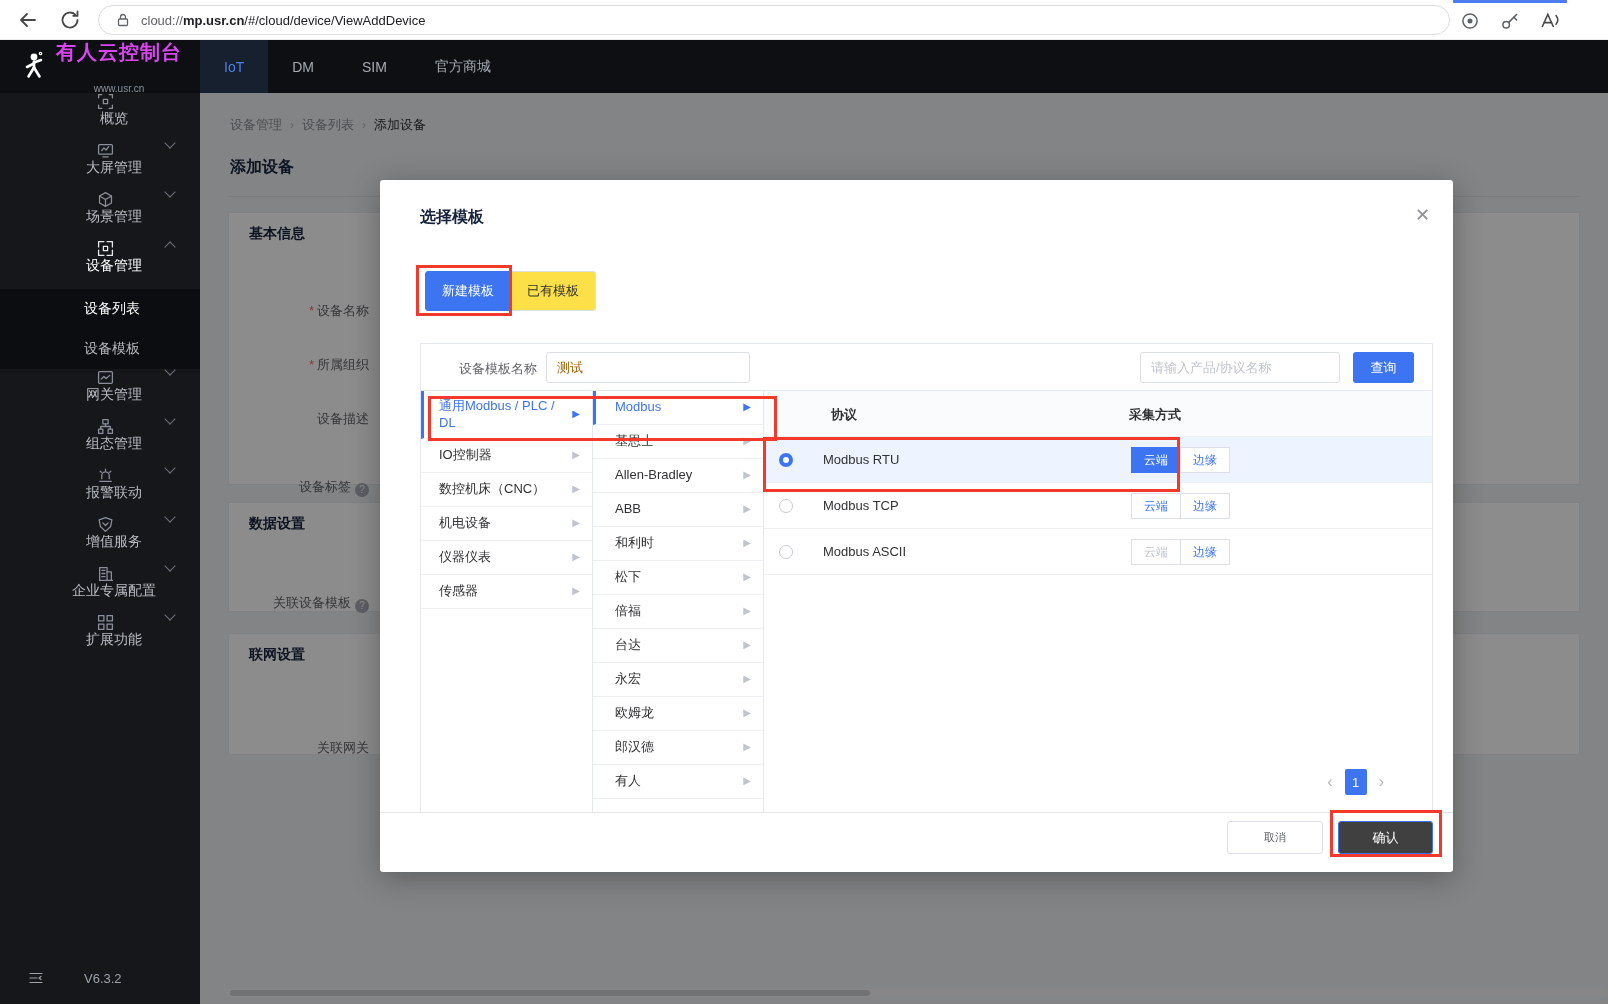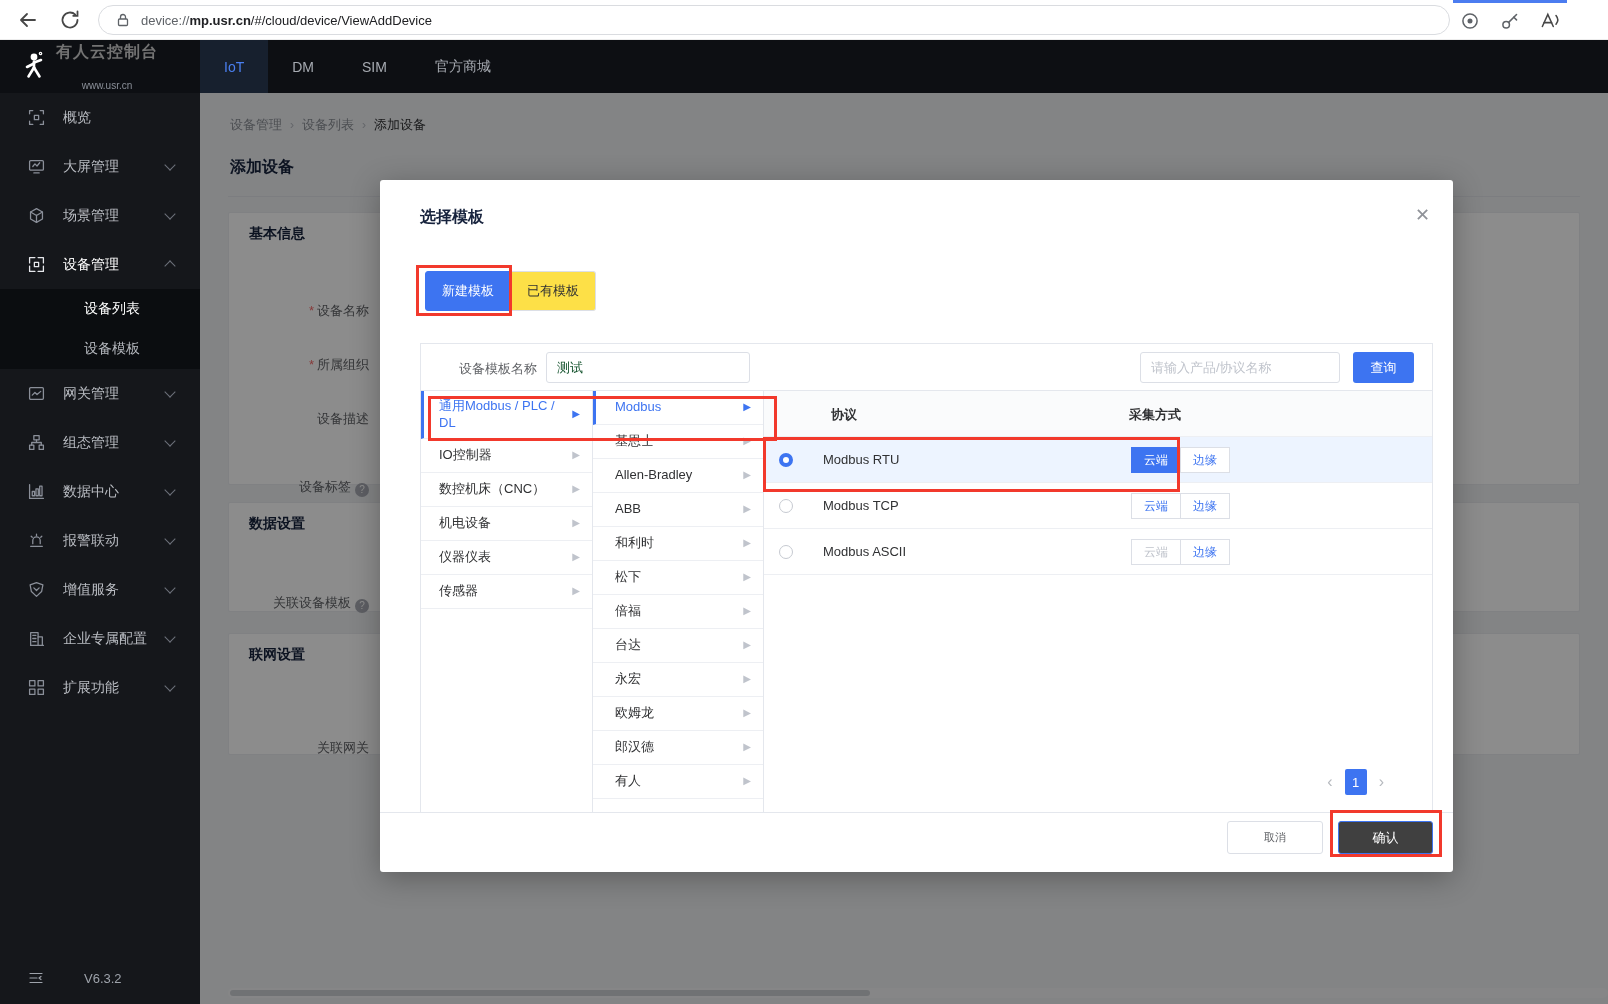--- a/index.html
+++ b/index.html
@@ -15,32 +15,32 @@
   .url-text{margin-left:10px;font-size:13px;color:#202124;white-space:nowrap;}
   .url-text .scheme{color:#5f6368;}
   .url-text .domain{font-weight:bold;color:#202124;}
   .tab-accent{position:absolute;left:1453px;top:0;width:114px;height:3px;background:#4b7cf0;}
 
   
   .app-header{position:absolute;left:0;top:40px;width:1608px;height:53px;background:#0d0f13;display:flex;align-items:stretch;}
   .logo-wrap{width:200px;display:flex;align-items:center;}
   .logo-man{margin-left:18px;width:32px;height:34px;color:#fff;}
   .logo-txt{margin-left:6px;display:flex;flex-direction:column;align-items:center;}
-  .logo-title{font-size:16px;font-weight:bold;color:#737373;letter-spacing:1px;}
+  .logo-title{font-size:20px;font-weight:bold;color:#d946ef;letter-spacing:1px;}
   .logo-sub{font-size:10px;color:#8b9099;margin-top:17px;}
   .top-nav{display:flex;align-items:stretch;}
   .top-nav .nav-item{padding:0 24px;display:flex;align-items:center;font-size:14px;color:#a6aab1;cursor:pointer;}
   .top-nav .nav-item.active{background:#17202e;color:#4a7ff0;}
   .header-right{position:absolute;left:1445px;top:40px;height:53px;display:flex;align-items:center;gap:26px;color:#c3c6cc;font-size:13px;white-space:nowrap;}
   .hr-item{display:flex;align-items:center;gap:6px;cursor:pointer;}
   .hr-item svg{width:16px;height:16px;}
 
   
   .sidebar{position:absolute;left:0;top:93px;width:200px;height:911px;background:#15171b;}
-  .side-item{height:49px;display:flex;align-items:center;padding-left:28px;color:#b9bcc2;font-size:14px;cursor:pointer;position:relative;}
+  .side-item{height:49px;display:flex;align-items:center;padding-left:28px;color:#b9bcc2;font-size:14px;cursor:pointer;position:relative;flex-direction:column;}
   .side-item .s-ico{width:17px;height:17px;margin-right:18px;color:#8a8f99;flex:0 0 auto;}
   .side-item.active{color:#ffffff;}
   .side-item.active .s-ico{color:#e6e8ec;}
   .chev{position:absolute;right:26px;width:8px;height:8px;border-right:1.5px solid #6d727b;border-bottom:1.5px solid #6d727b;}
   .chev.down{transform:rotate(45deg);margin-top:-3px;}
   .chev.up{transform:rotate(-135deg);margin-top:3px;}
   .submenu{background:#0b0d10;}
   .sub-item{height:40px;display:flex;align-items:center;padding-left:84px;font-size:14px;color:#b4b7bd;cursor:pointer;}
   .sub-item.active{color:#ffffff;}
   .side-bottom{position:absolute;left:0;bottom:18px;width:200px;display:flex;align-items:center;color:#9ea3ab;font-size:13px;}
@@ -70,21 +70,21 @@
   .modal-close{position:absolute;left:1035px;top:24px;font-size:18px;color:#909399;cursor:pointer;}
   .tabs{position:absolute;left:45px;top:91px;display:flex;}
   .tab{height:40px;padding:0 16px;min-width:77px;display:flex;align-items:center;justify-content:center;font-size:13px;cursor:pointer;border:1px solid #dcdfe6;background:#fde047;color:#303133;}
   .tab.active{background:#3d74f1;border-color:#3d74f1;color:#fff;}
   .tab:first-child{border-radius:3px 0 0 3px;}
   .tab:last-child{border-radius:0 3px 3px 0;border-left:none;}
 
   .panel{position:absolute;left:40px;top:163px;width:1013px;height:469px;border:1px solid #e4e7ed;border-bottom:none;}
   .name-row{position:absolute;left:0;top:0;width:100%;height:47px;border-bottom:1px solid #e4e7ed;}
   .name-label{position:absolute;left:38px;top:16px;font-size:13px;color:#606266;}
-  .name-input{position:absolute;left:125px;top:8px;width:204px;height:31px;border:1px solid #dcdfe6;border-radius:3px;font-size:13px;color:#14532d;padding:0 10px;outline:none;}
+  .name-input{position:absolute;left:125px;top:8px;width:204px;height:31px;border:1px solid #dcdfe6;border-radius:3px;font-size:13px;color:#a16207;padding:0 10px;outline:none;}
   .search-input{position:absolute;left:719px;top:8px;width:200px;height:31px;border:1px solid #dcdfe6;border-radius:3px;font-size:13px;color:#303133;padding:0 10px;outline:none;}
   .search-input::placeholder{color:#c0c4cc;}
   .search-btn{position:absolute;left:932px;top:8px;width:61px;height:31px;background:#3d74f1;color:#fff;border:none;border-radius:3px;font-size:13px;cursor:pointer;}
 
   .sel-body{position:absolute;left:0;top:47px;width:100%;height:422px;display:flex;overflow:hidden;}
   .cat-col{width:172px;border-right:1px solid #e4e7ed;}
   .brand-col{width:171px;border-right:1px solid #e4e7ed;}
   .menu-item{position:relative;display:flex;align-items:center;min-height:34px;padding:0 26px 0 18px;font-size:13px;color:#303133;border-bottom:1px solid #edeff3;cursor:pointer;line-height:1.25;}
   .brand-col .menu-item{padding-left:22px;}
   .menu-item .m-arrow{position:absolute;right:12px;font-size:10px;color:#c0c4cc;}
@@ -144,21 +144,21 @@
           <path d="M19.5 3.5v4.3h-4.3"></path>
         </svg>
     </span>
     <div class="url-pill">
       <span class="lock-ic">
         <svg viewBox="0 0 16 16" fill="none" stroke="currentColor" stroke-width="1.3">
             <rect x="3.5" y="7" width="9" height="6.5" rx="1"></rect>
             <path d="M5.5 7V5a2.5 2.5 0 0 1 5 0v2"></path>
           </svg>
       </span>
-      <span class="url-text"><span class="scheme">device://</span><span class="domain">mp.usr.cn</span><span class="path">/#/cloud/device/ViewAddDevice</span></span>
+      <span class="url-text"><span class="scheme">cloud://</span><span class="domain">mp.usr.cn</span><span class="path">/#/cloud/device/ViewAddDevice</span></span>
     </div>
     <span class="b-icon" style="left:1458px;top:9px;width:22px;height:22px;color:#5f6368;">
       <svg viewBox="0 0 22 22" fill="none" stroke="currentColor" stroke-width="1.4">
           <circle cx="11" cy="11" r="6.5"></circle>
           <circle cx="11" cy="11" r="1.6" fill="currentColor"></circle>
         </svg>
     </span>
     <span class="b-icon" style="left:1498px;top:9px;width:22px;height:22px;color:#5f6368;">
       <svg viewBox="0 0 22 22" fill="none" stroke="currentColor" stroke-width="1.4" stroke-linecap="round">
           <circle cx="7.5" cy="14.5" r="3"></circle>
@@ -248,30 +248,20 @@
         <span class="chev down"></span>
       </div>
       <div class="side-item">
         <span class="s-ico"><svg class="" viewBox="0 0 16 16" fill="none" stroke="currentColor" stroke-width="1.2" stroke-linecap="round" stroke-linejoin="round">
             <rect x="5.5" y="1.5" width="5" height="4"></rect>
             <path d="M8 5.5V8M3.5 10.5V8h9v2.5"></path>
             <rect x="1.5" y="10.5" width="4" height="4"></rect>
             <rect x="10.5" y="10.5" width="4" height="4"></rect>
           </svg></span>
         <span>组态管理</span>
-        <span class="chev down"></span>
-      </div>
-      <div class="side-item">
-        <span class="s-ico"><svg class="" viewBox="0 0 16 16" fill="none" stroke="currentColor" stroke-width="1.2" stroke-linecap="round" stroke-linejoin="round">
-            <path d="M1.5 1.5v13h13"></path>
-            <rect x="4" y="8" width="2.2" height="4"></rect>
-            <rect x="7.5" y="5.5" width="2.2" height="6.5"></rect>
-            <rect x="11" y="3" width="2.2" height="9"></rect>
-          </svg></span>
-        <span>数据中心</span>
         <span class="chev down"></span>
       </div>
       <div class="side-item">
         <span class="s-ico"><svg class="" viewBox="0 0 16 16" fill="none" stroke="currentColor" stroke-width="1.2" stroke-linecap="round" stroke-linejoin="round">
             <path d="M4.5 11V8a3.5 3.5 0 0 1 7 0v3"></path>
             <path d="M2.5 13.5h11"></path>
             <path d="M8 2v1.5M3 4l1 1M13 4l-1 1"></path>
           </svg></span>
         <span>报警联动</span>
         <span class="chev down"></span>

